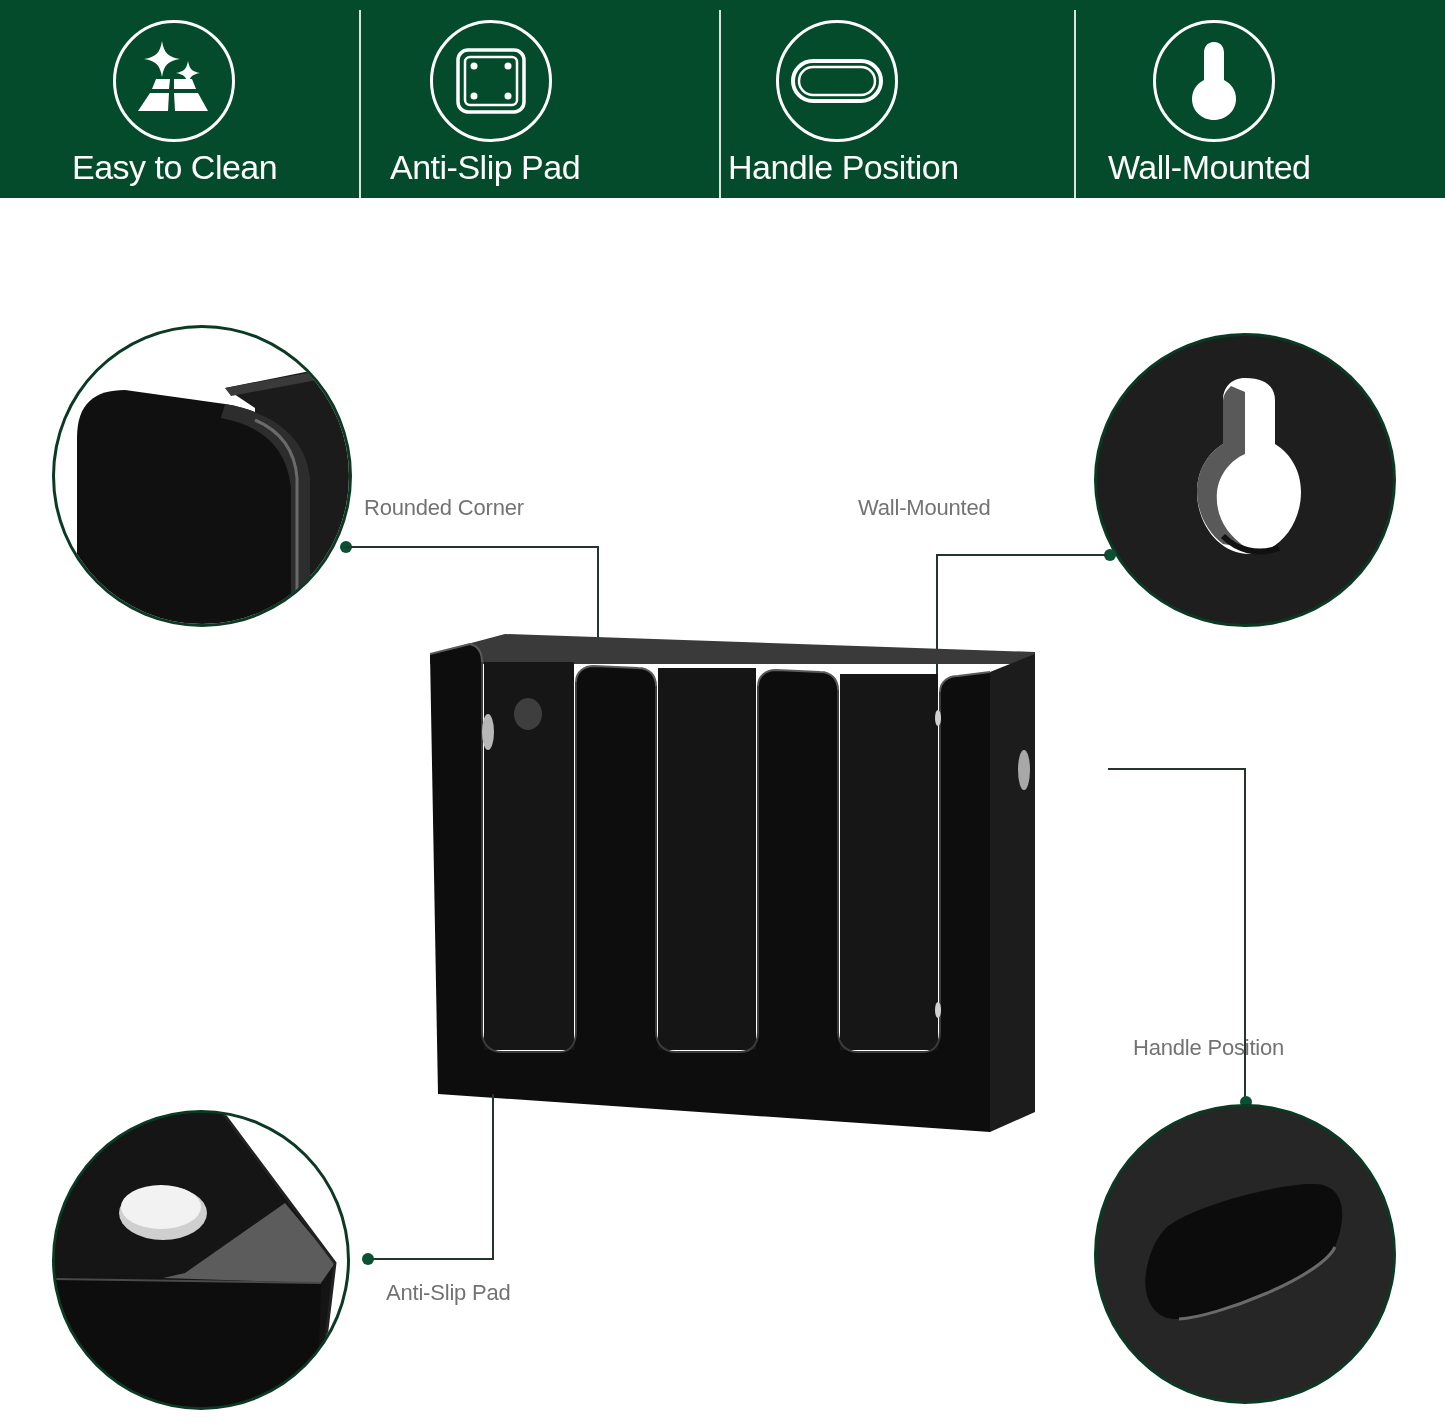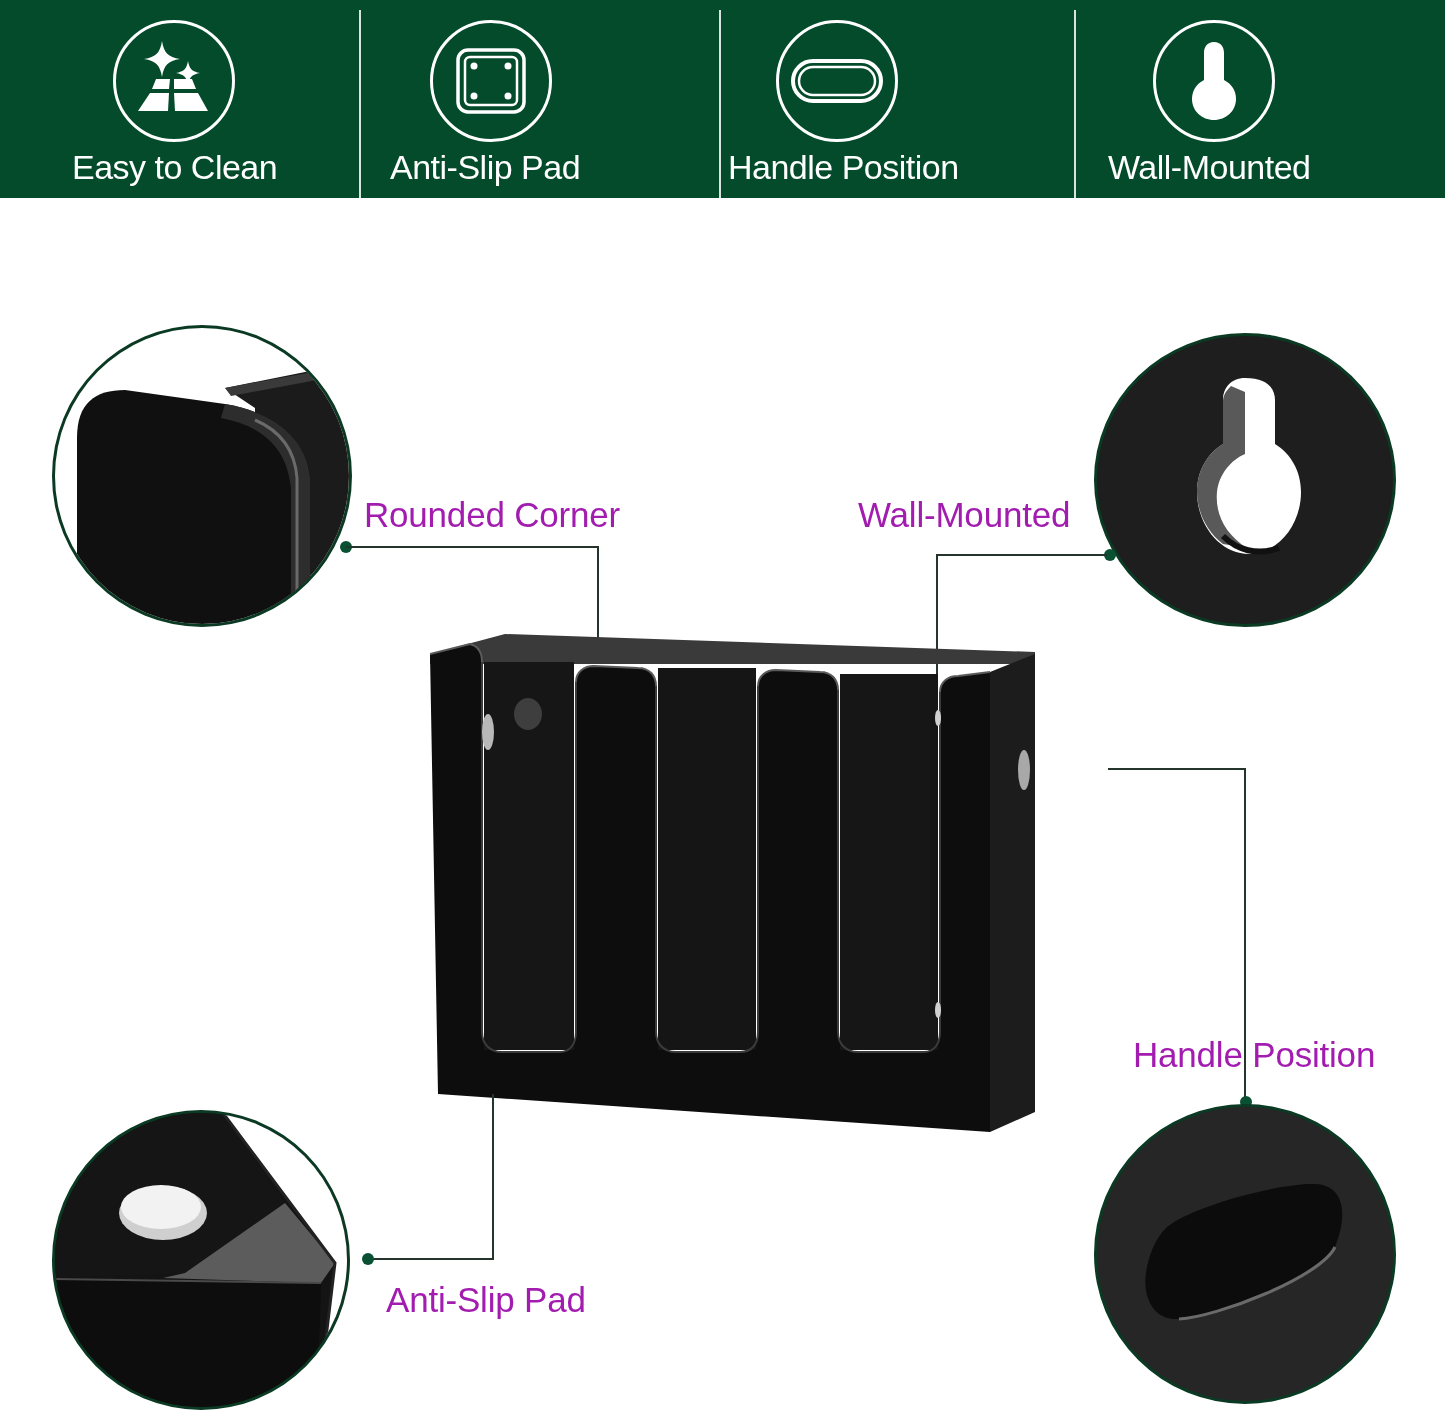--- a/index.html
+++ b/index.html
@@ -7,21 +7,21 @@
   body { position: relative; font-family: "Liberation Sans", sans-serif; }
 
   
   .banner { position: absolute; left: 0; top: 0; width: 1445px; height: 198px; background: #034b2a; display: flex; }
   .feature { position: relative; height: 198px; display: flex; flex-direction: column; align-items: center; }
   .feature .icon-circle { position: absolute; top: 20px; width: 122px; height: 122px; border: 3px solid #ffffff; border-radius: 50%; display: flex; align-items: center; justify-content: center; }
   .feature .label { position: absolute; top: 148px; color: #ffffff; font-size: 34px; letter-spacing: -0.5px; white-space: nowrap; }
   .divider { position: absolute; top: 10px; width: 2px; height: 188px; background: #d8e4dd; }
 
   
-  .callout { position: absolute; color: #a21caf; font-size: 35px; white-space: nowrap; letter-spacing: -0.2px; }
+  .callout { position: absolute; color: #737373; font-size: 22px; white-space: nowrap; letter-spacing: -0.2px; }
   .line { position: absolute; background: #24352c; }
   .dot { position: absolute; width: 12px; height: 12px; border-radius: 50%; background: #0a5133; }
 
   
   .detail { position: absolute; border-radius: 50%; overflow: hidden; border: 3px solid #0b3a24; background: #ffffff; }
 
   
   .product { position: absolute; left: 430px; top: 632px; width: 610px; height: 505px; }
 </style>
 </head>

